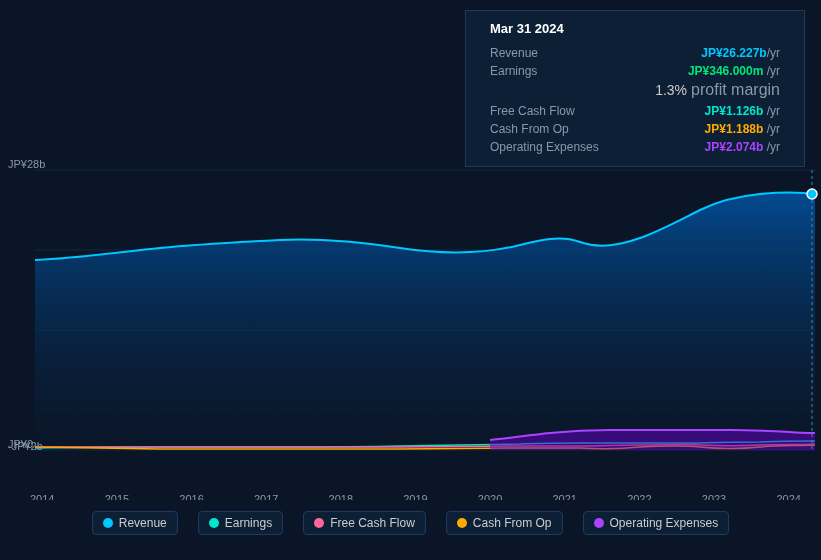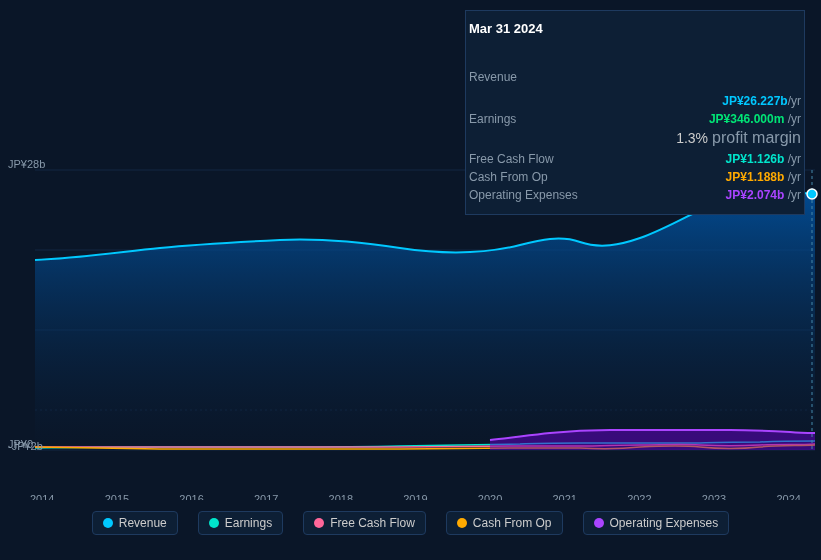--- a/index.html
+++ b/index.html
@@ -13,21 +13,21 @@
       position: relative;
     }
 
     .tooltip-box {
       position: absolute;
       top: 10px;
       left: 465px;
       width: 340px;
       background: #0d1f35;
       border: 1px solid #1e3a5f;
-      padding: 10px 3px;
+      padding: 10px 24px;
       z-index: 10;
     }
 
     .tooltip-date {
       font-size: 13px;
       font-weight: bold;
       color: #fff;
       margin-bottom: 8px;
     }
 
@@ -41,21 +41,21 @@
     .tooltip-label {
       font-size: 12px;
       color: #8899aa;
     }
 
     .tooltip-value {
       font-size: 12px;
       font-weight: bold;
     }
 
-    .tooltip-value.cyan { color: #00c8ff; margin-top: 48px; }
+    .tooltip-value.cyan { color: #00c8ff; }
     .tooltip-value.green { color: #00e676; }
     .tooltip-value.mint { color: #00e5cc; }
     .tooltip-value.orange { color: #ffaa00; }
     .tooltip-value.purple { color: #aa44ff; text-align: center; }
 
     .profit-margin {
       display: flex;
       justify-content: flex-end;
       align-items: center;
       padding: 1px 0 3px 0;

